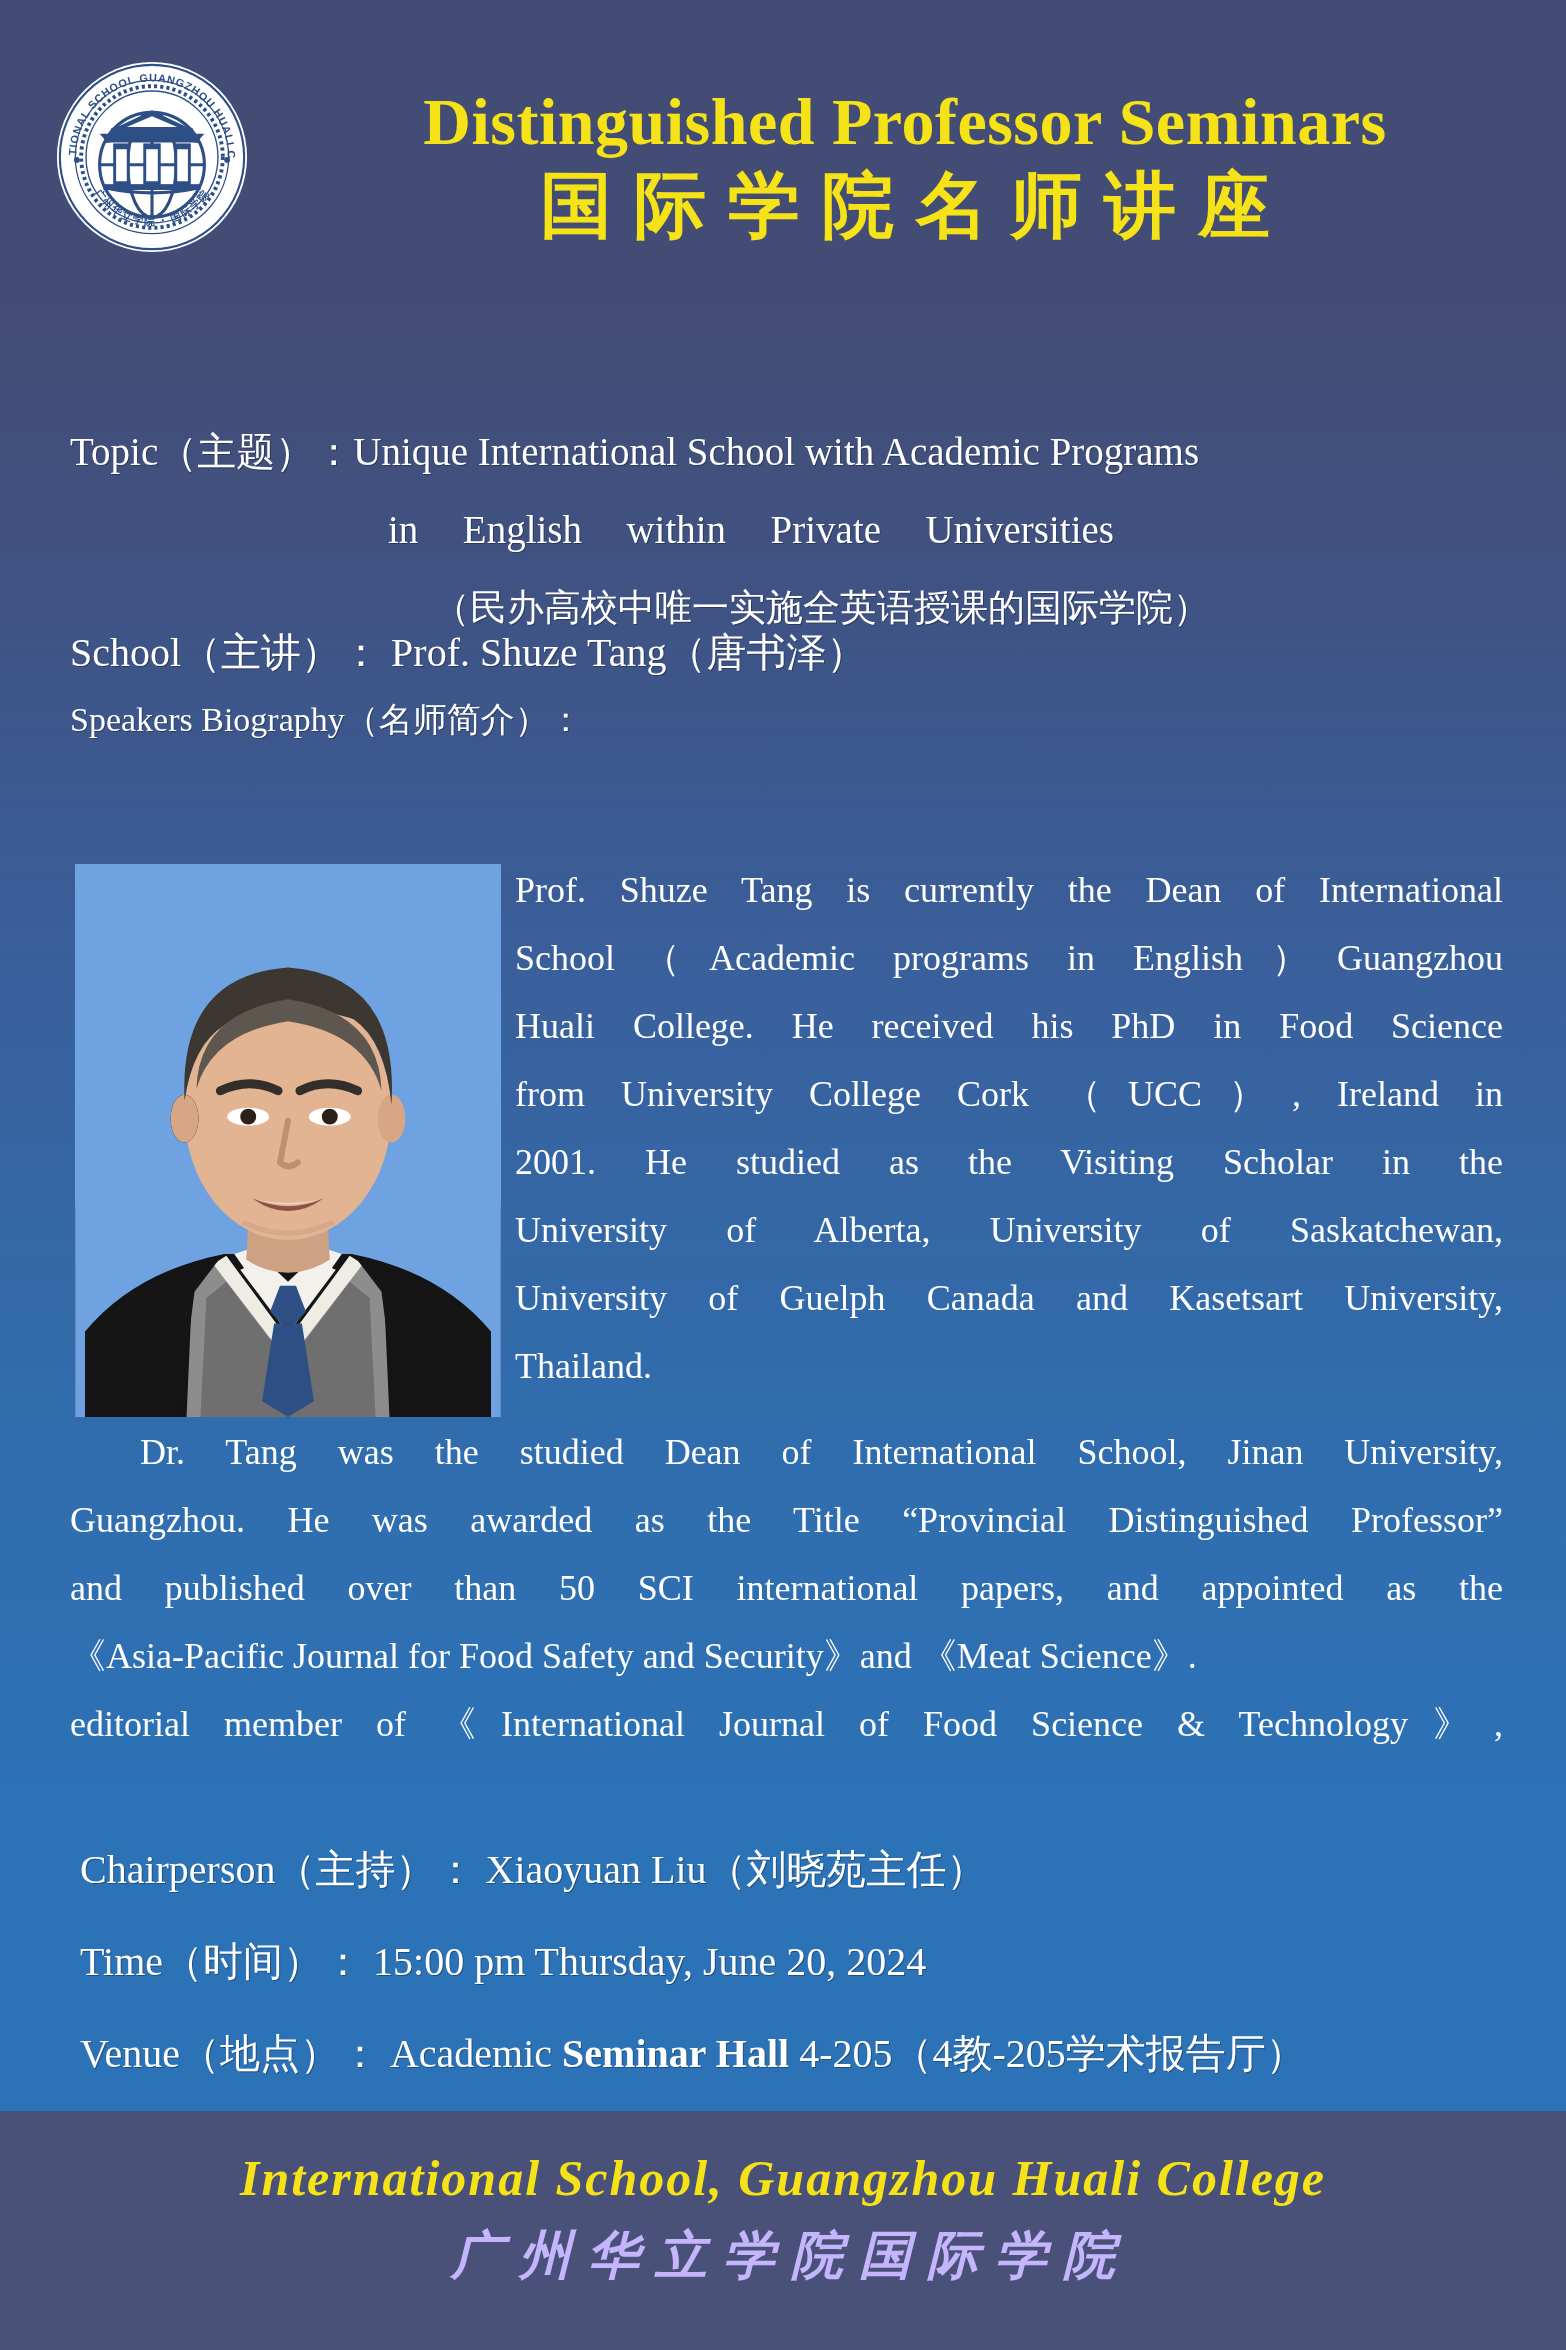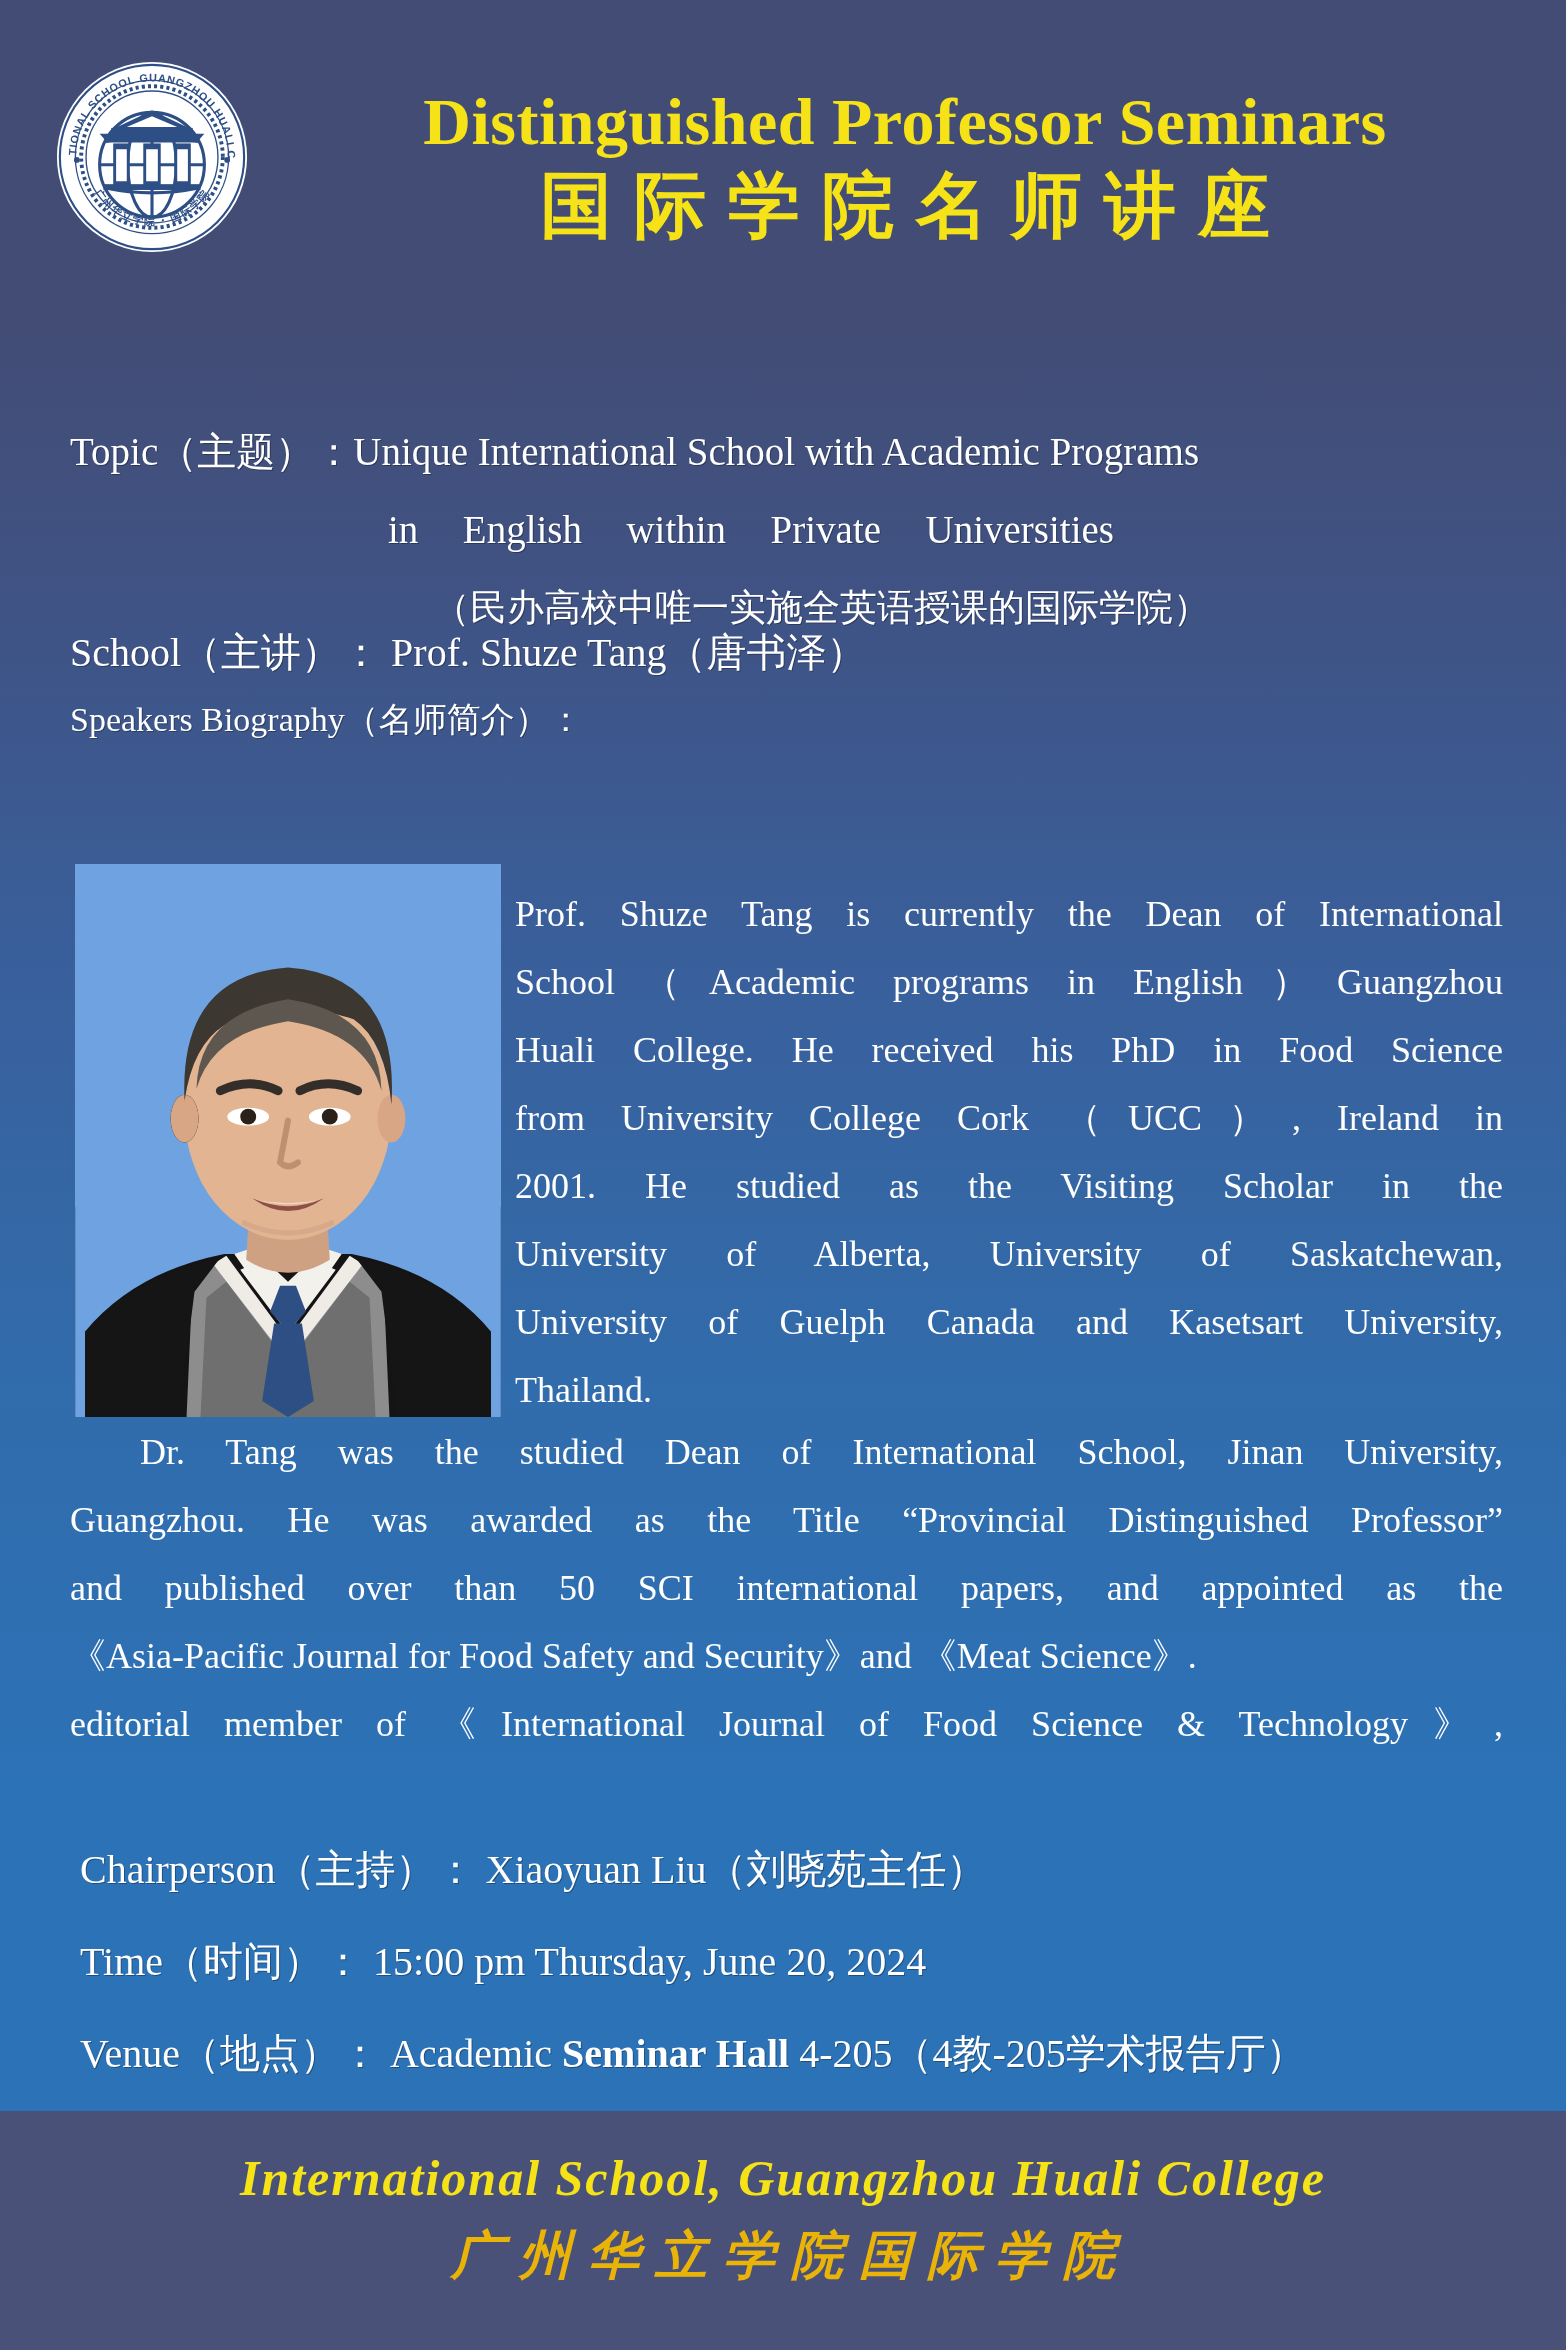--- a/index.html
+++ b/index.html
@@ -112,21 +112,21 @@
     width: 426px;
     height: 553px;
     background: linear-gradient(180deg,#6ea2e0 0%, #6ea2e0 62%, #1b1b1b 62%, #141414 100%);
     overflow: hidden;
   }
   .photo svg { display:block; }
 
   .bio-para1 {
     position: absolute;
     left: 515px;
-    top: 880px;
+    top: 856px;
     width: 988px;
     font-size: 36px;
     line-height: 68px;
     text-align: justify;
     text-align-last: left;
   }
   .bio-para1 .ln { display:block; text-align:justify; text-align-last:justify; }
   .bio-para1 .ln.last { text-align-last:left; }
 
   .bio-para2 {
@@ -174,21 +174,21 @@
     font-size: 50px;
     color: #f5e318;
     letter-spacing: 2px;
     white-space: nowrap;
   }
   .footer-cn {
     margin-top: 14px;
     font-family: "DejaVu Sans", "Liberation Sans", sans-serif;
     font-weight: bold;
     font-size: 52px;
-    color: #eab308;
+    color: #c4b5fd;
     letter-spacing: 16px;
     padding-left: 16px;
     white-space: nowrap;
   }
 </style>
 </head>
 <body>
 
 <div id="poster">
 

